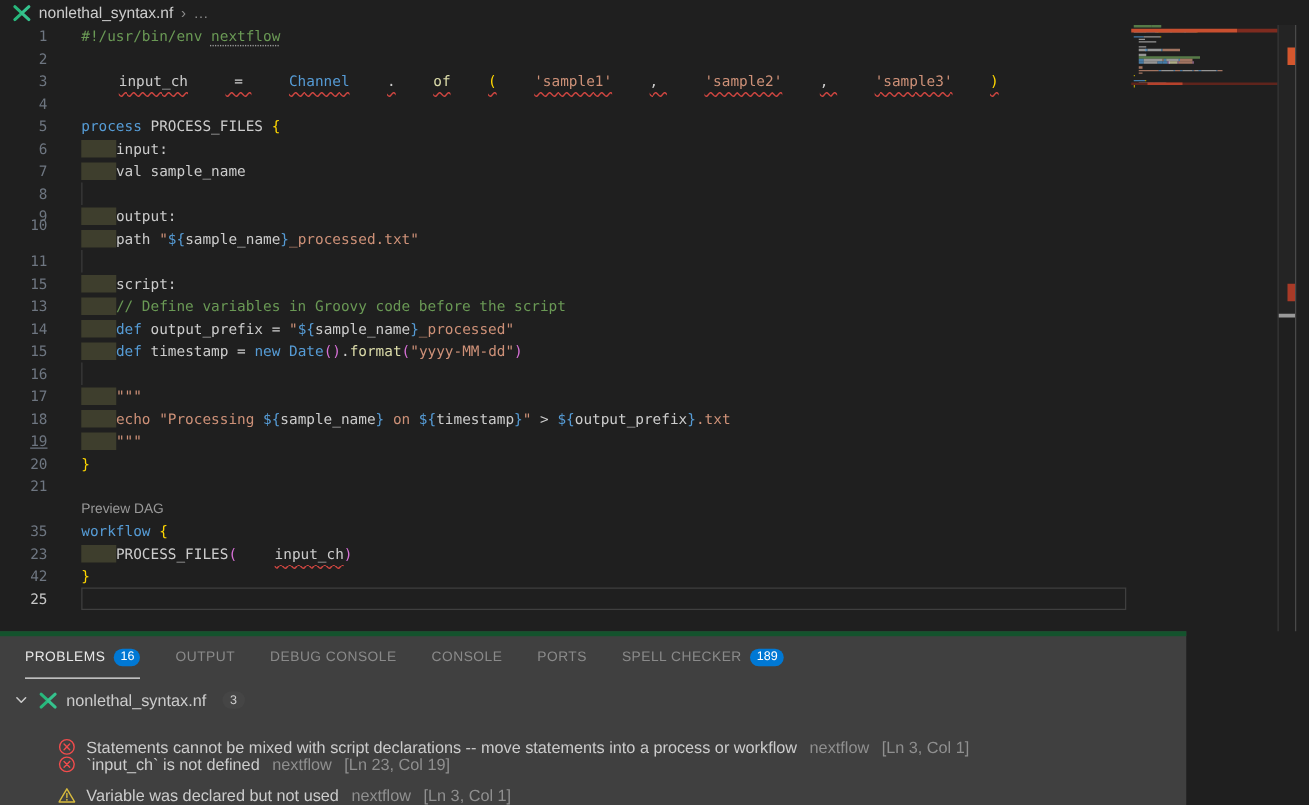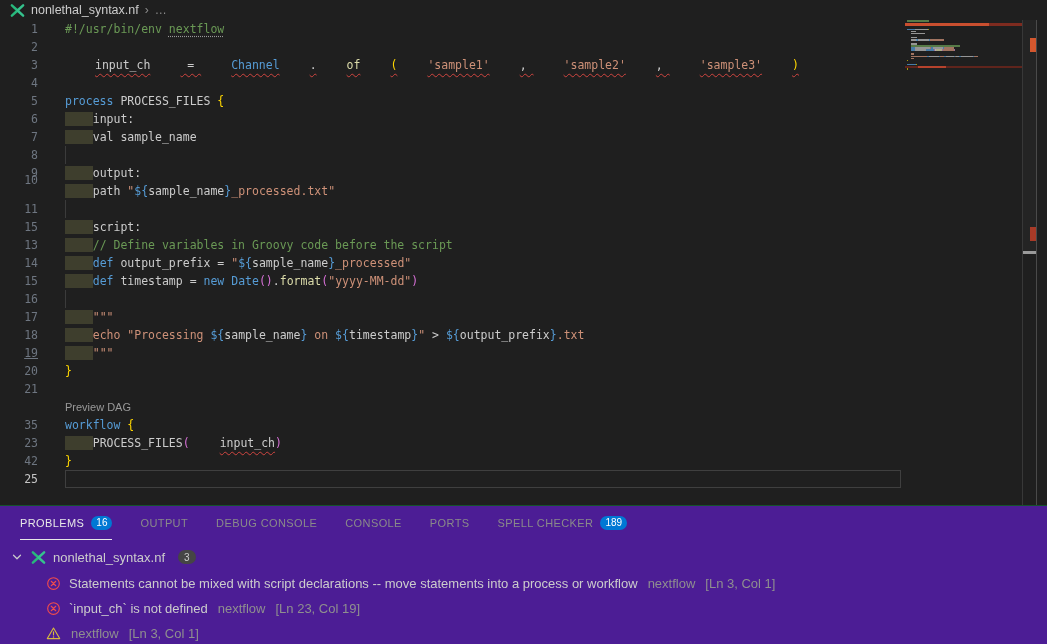--- a/index.html
+++ b/index.html
@@ -56,22 +56,22 @@
   #scrollbar { position:absolute; left:1022px; top:0; width:15px; height:485px;
                border-left:1px solid #383838; border-right:1px solid #4a4a4a; }
   #scroll-slider { position:absolute; left:0; top:0; width:100%; height:234px;
                    background:rgba(120,120,120,0.06); }
   #scroll-slider-end { position:absolute; left:0; top:231px; width:100%; height:3px; background:#9a9a9a; }
   .ovr-mark { position:absolute; left:7px; width:6px; height:14px; }
   .ovr-mark.m1 { top:18px;  background:#d4572e; }
   .ovr-mark.m2 { top:207px; background:#a83a27; }
 
   
-  #panel { position:absolute; left:0; top:505px; width:1047px; height:139px;
-           background:#4c1d95; border-top:1px solid #14532d; }
+  #panel { position:absolute; left:0; top:505px; width:949px; height:139px;
+           background:#404040; border-top:4px solid #14532d; }
   #panel-tabs { display:flex; align-items:center; height:34px; padding-left:20px; gap:28px; }
   .panel-tab { display:flex; align-items:center; gap:7px; height:34px; cursor:pointer;
                font-size:11px; letter-spacing:0.4px; color:#8a8a8a; border-bottom:1px solid transparent; }
   .panel-tab.active { color:#e7e7e7; border-bottom:1px solid #e7e7e7; }
   .badge { background:#0078d4; color:#ffffff; font-size:10px; border-radius:9px;
            padding:1.5px 5px; min-width:8px; text-align:center; letter-spacing:0; }
 
   #problems { position:relative; font-size:13px; }
   #problem-group { position:absolute; left:0; top:5px; width:1047px; height:24px;
                    display:flex; align-items:center; gap:7px; padding-left:10px; cursor:pointer; }
@@ -339,21 +339,21 @@
         <span>
           <svg width="15" height="15" viewBox="0 0 16 16">
             <path d="M2 2.5 L8 8 L2 13.5" fill="none" stroke="#28b87c" stroke-width="2.6" stroke-linecap="round" stroke-linejoin="round"></path>
             <path d="M14 2.5 L8 8 L14 13.5" fill="none" stroke="#35c28d" stroke-width="2.6" stroke-linecap="round" stroke-linejoin="round"></path>
           </svg>
         </span>
         <span>nonlethal_syntax.nf</span>
         <span class="count-badge">3</span>
       </div>
       <div id="problem-rows">
-          <div class="problem-row" style="top: 31px;">
+          <div class="problem-row" style="top: 42px;">
             <span>
               <svg width="15" height="15" viewBox="0 0 16 16">
                 <circle cx="8" cy="8" r="6.2" fill="none" stroke="#f14c4c" stroke-width="1.2"></circle>
                 <path d="M5.6 5.6 L10.4 10.4 M10.4 5.6 L5.6 10.4" stroke="#f14c4c" stroke-width="1.2" stroke-linecap="round"></path>
               </svg>
             </span>
             <span class="msg">Statements cannot be mixed with script declarations -- move statements into a process or workflow</span>
             <span class="src">nextflow</span>
             <span class="pos">[Ln 3, Col 1]</span>
           </div>
@@ -369,20 +369,21 @@
             <span class="pos">[Ln 23, Col 19]</span>
           </div>
           <div class="problem-row" style="top: 81px;">
             <span>
               <svg width="15" height="15" viewBox="0 0 16 16">
                 <path d="M8 2.2 L14.6 13.4 H1.4 Z" fill="none" stroke="#d7ba3d" stroke-width="1.2" stroke-linejoin="round"></path>
                 <path d="M8 6.2 V9.6" stroke="#d7ba3d" stroke-width="1.2" stroke-linecap="round"></path>
                 <circle cx="8" cy="11.6" r="0.8" fill="#d7ba3d"></circle>
               </svg>
             </span>
+            <span class="msg">Variable was declared but not used</span>
             <span class="src">nextflow</span>
             <span class="pos">[Ln 3, Col 1]</span>
           </div>
         </div>
     </div>
   </div>
 
 </div>
 
 </body></html>

